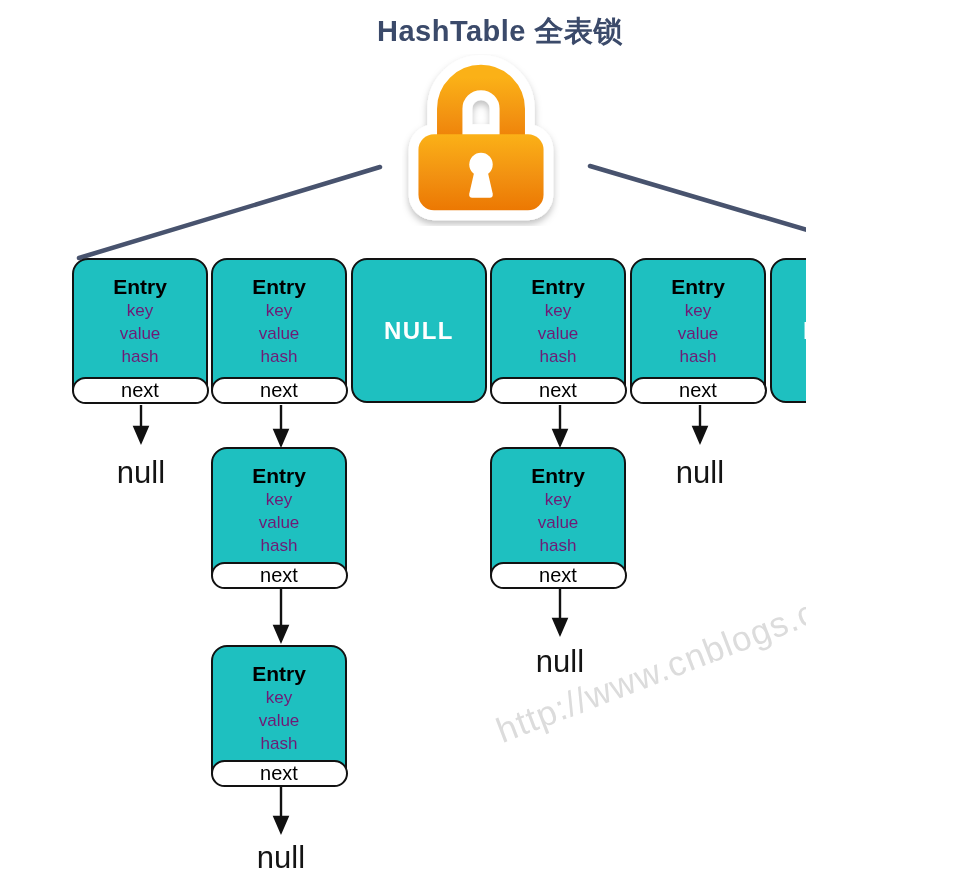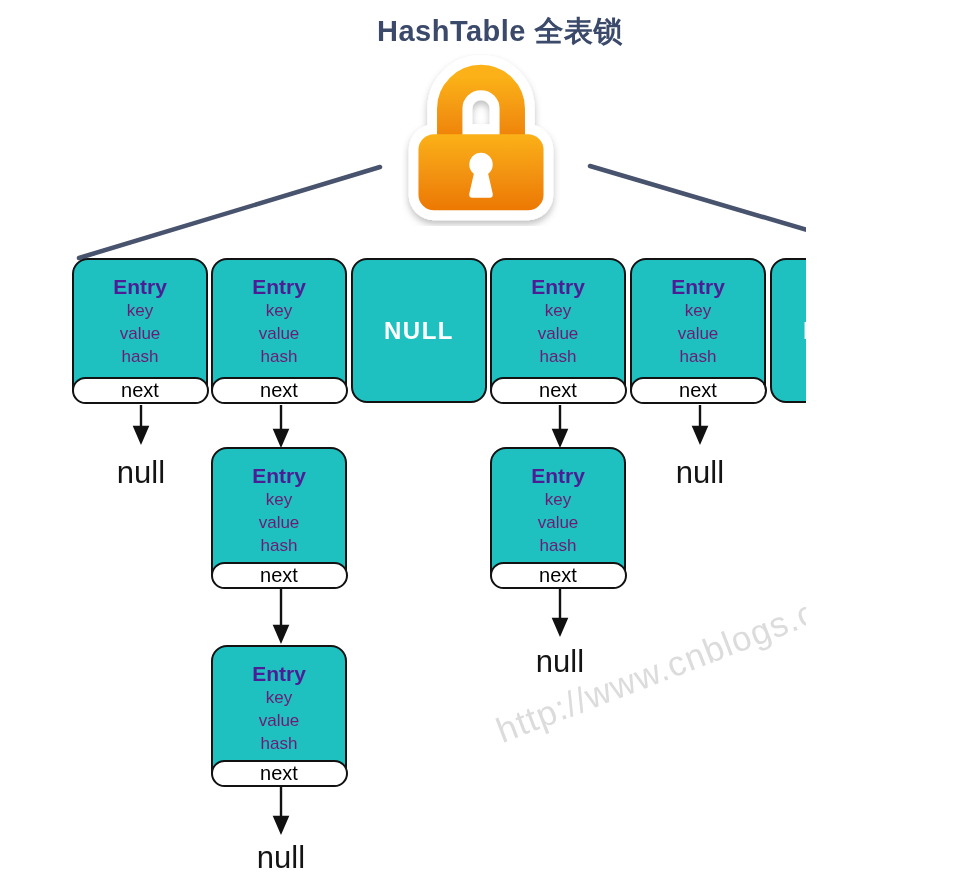--- a/index.html
+++ b/index.html
@@ -15,21 +15,21 @@
     position:absolute;left:498px;top:712px;font-size:35px;color:#dcdcdc;
     transform:rotate(-21deg);transform-origin:0 50%;white-space:nowrap;
     letter-spacing:1px;z-index:1;
   }
   .overlay{position:absolute;left:0;top:0;z-index:2;}
   .node{
     position:absolute;width:136px;box-sizing:border-box;z-index:3;
     background:#1ec0c0;border:2.5px solid #121212;border-radius:16px;
     text-align:center;
   }
-  .node-title{margin-top:15px;font-size:21px;font-weight:700;color:#4c1d95;}
+  .node-title{margin-top:15px;font-size:21px;font-weight:700;color:#000000;}
   .field{font-size:17px;line-height:22px;color:#701a75;font-weight:500;margin-top:1px;}
   .field:first-of-type{margin-top:3px;}
   .next-pill{
     position:absolute;left:-2.5px;right:-2.5px;bottom:-2.5px;height:27px;
     background:#ffffff;border:2.5px solid #121212;border-radius:15px;
     box-sizing:border-box;display:flex;align-items:center;justify-content:center;
     font-size:20px;font-weight:500;color:#000;
   }
   .null-node{display:flex;align-items:center;justify-content:center;}
   .null-big{font-size:24px;font-weight:700;color:#ffffff;letter-spacing:1.5px;}

